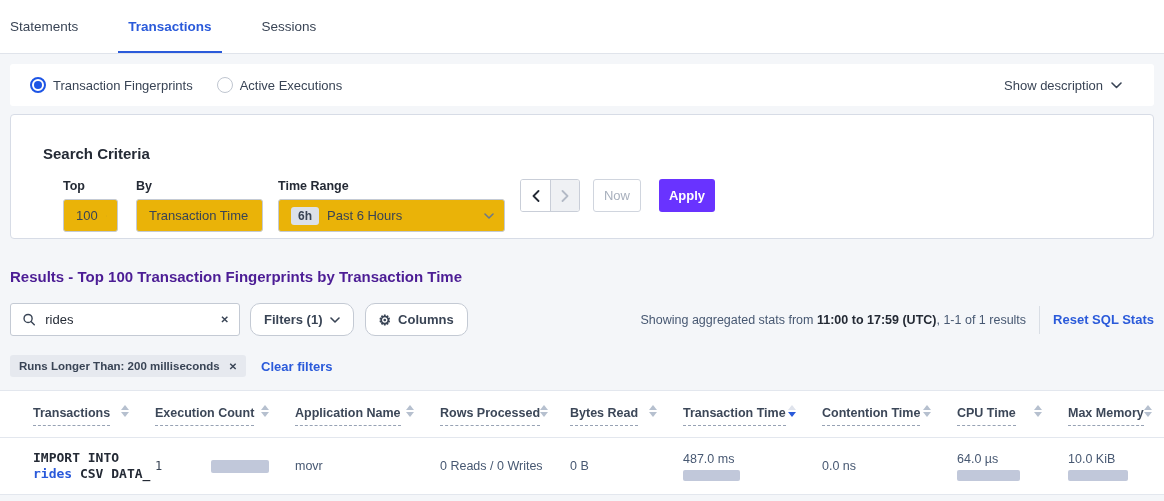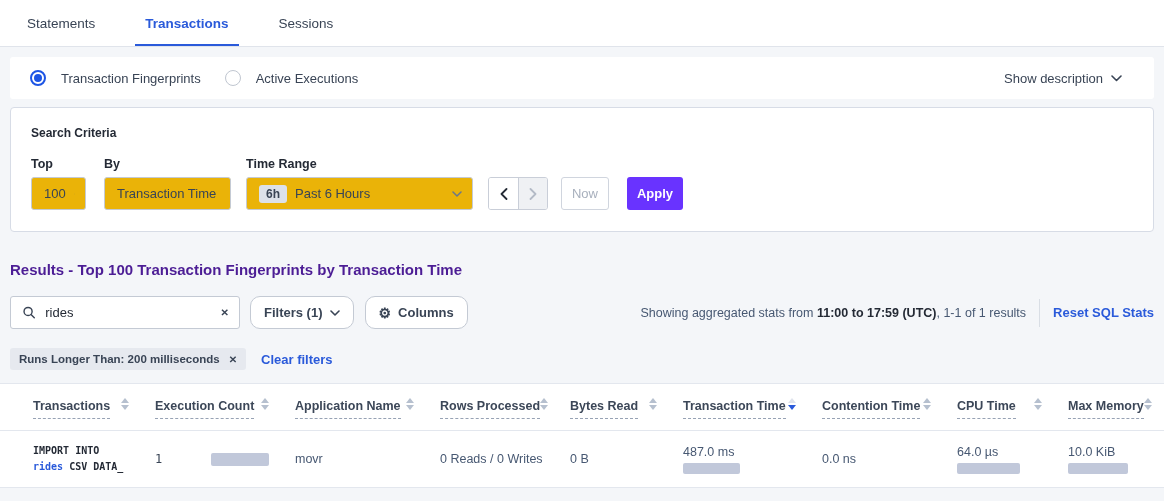--- a/index.html
+++ b/index.html
@@ -6,59 +6,59 @@
   html,body { margin:0; padding:0; }
   body {
     width:1164px; height:501px; overflow:hidden;
     background:#f4f6f9;
     font-family:"Liberation Sans", sans-serif;
     color:#394455;
     -webkit-font-smoothing:antialiased;
   }
   
   .tabbar {
-    height:47px; background:#ffffff; border-bottom:1px solid #e0e4eb;
-    display:flex; align-items:stretch; padding-left:17px; gap:30px;
+    height:54px; background:#ffffff; border-bottom:1px solid #e0e4eb;
+    display:flex; align-items:stretch; gap:30px;
   }
   .tab {
     display:flex; align-items:center; padding:0 10px;
     font-size:13.5px; color:#394455; cursor:pointer; position:relative;
   }
   .tab.active { color:#2a5ada; font-weight:600; }
   .tab.active::after {
     content:""; position:absolute; left:0; right:0; bottom:0; height:2px; background:#2a5ada;
   }
   .content { padding:0 10px; }
   
   .radio-card {
     margin-top:10px; height:42px; background:#fff; border-radius:3px;
     display:flex; align-items:center; padding:0 20px; gap:24px;
   }
-  .radio-group { display:flex; align-items:center; gap:15px; cursor:pointer; }
+  .radio-group { display:flex; align-items:center; gap:7px; cursor:pointer; }
   .radio-group span.lbl { font-size:13px; color:#394455; }
   .radio {
     width:16px; height:16px; border-radius:50%;
     border:1px solid #c0c6d0; background:#fff; position:relative; flex:0 0 auto;
   }
   .radio.checked { border:2px solid #1d55e5; }
   .radio.checked::after {
     content:""; position:absolute; left:2px; top:2px; width:8px; height:8px;
     border-radius:50%; background:#1d55e5;
   }
   .show-desc {
     margin-left:auto; display:flex; align-items:center; gap:8px;
     font-size:13px; color:#394455; cursor:pointer; padding-right:12px;
   }
   
   .criteria-card {
     margin-top:8px; height:125px; background:#fff;
     border:1px solid #d7dce6; border-radius:4px; padding:18px 20px 0 20px;
   }
-  .criteria-title { margin:0; font-size:12px; font-weight:700; color:#242a35; }
-  .criteria-row { display:flex; align-items:flex-end; margin-top:17px; }
+  .criteria-title { margin:12px; font-size:15px; font-weight:700; color:#242a35; }
+  .criteria-row { display:flex; align-items:flex-start; margin-top:17px;margin-left:32px; }
   .field { display:flex; flex-direction:column; }
   .field .flabel { font-size:12.5px; font-weight:700; color:#242a35; margin-bottom:6px; }
   .select {
     height:33px; border:1px solid #c4cad4; border-radius:3px; background:#eab308;
     display:flex; align-items:center; padding:0 10px 0 12px; gap:8px;
     font-size:13px; color:#394455; cursor:pointer;
   }
   .select .val { flex:1 1 auto; white-space:nowrap; }
   .sel-top { width:55px; }
   .sel-by  { width:127px; margin-left:0; }
@@ -136,21 +136,21 @@
     font-size:12.5px; font-weight:700; color:#3c4758; white-space:nowrap;
     border-bottom:1.5px dashed #97a2b4; padding-bottom:5px;
   }
   .sort { display:flex; flex-direction:column; align-items:center; margin-bottom:9px; }
   .tri-up { width:0; height:0; border-left:4px solid transparent; border-right:4px solid transparent; border-bottom:5px solid #b6c0cf; }
   .tri-down { width:0; height:0; border-left:4px solid transparent; border-right:4px solid transparent; border-top:5px solid #b6c0cf; margin-top:2px; }
   .sort.desc .tri-up { border-bottom-color:#dfe3ec; }
   .sort.desc .tri-down { border-top-color:#2a5ada; }
   .trow { height:56px; align-items:center; }
   .td { font-size:12.5px; color:#475872; }
-  .sql { font-family:"DejaVu Sans Mono", monospace; font-size:10px; line-height:16px; color:#242a35; font-weight:600; }
+  .sql { font-family:"DejaVu Sans Mono", monospace; font-size:13px; line-height:16px; color:#242a35; font-weight:600; }
   .sql .ident { color:#2a5ada; }
   .bar { height:11px; background:#c1c8da; border-radius:2px; }
   .cell-exec { display:flex; align-items:center; }
   .exec-num { width:56px; font-family:"DejaVu Sans Mono", monospace; font-size:12px; color:#394455; }
   .bar-exec { width:58px; height:13px; }
   .stacked .bar { margin-top:4px; }
   .bar-txn { width:57px; }
   .bar-cpu { width:63px; }
   .bar-mem { width:60px; }
   svg.chev { display:block; }

